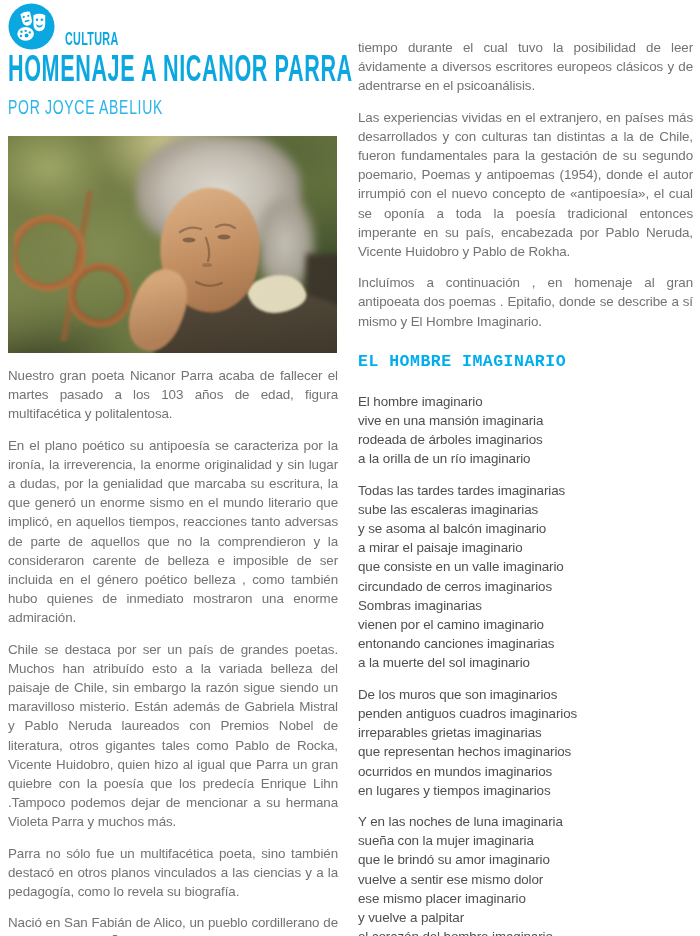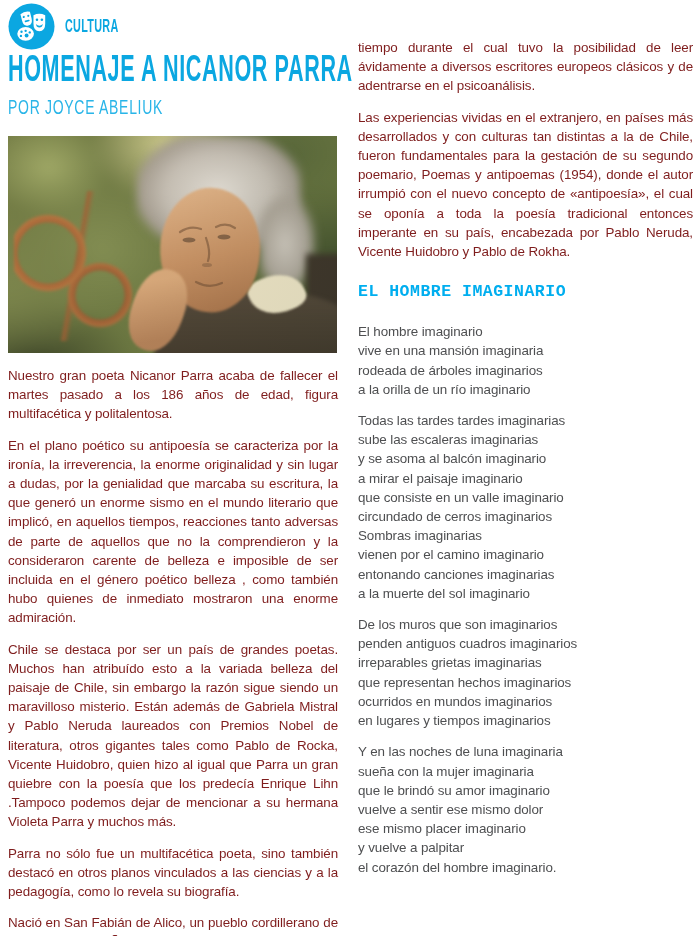--- a/index.html
+++ b/index.html
@@ -4,34 +4,34 @@
 <style>
   html,body{margin:0;padding:0;background:#ffffff;}
   body{width:700px;height:936px;overflow:hidden;}
   .page{position:relative;width:700px;height:936px;background:#fff;
         font-family:"Liberation Sans",sans-serif;}
   .col{position:absolute;top:0;}
   .col-left{left:8px;width:330px;}
   .col-right{left:358px;top:38px;width:335px;}
 
   
-  .section-header{display:flex;align-items:center;gap:10px;margin-top:3px;height:47px;}
+  .section-header{display:flex;align-items:flex-end;gap:10px;margin-top:3px;height:47px;}
   .section-icon{width:47px;height:47px;flex:0 0 auto;}
   .section-icon svg{display:block;width:47px;height:47px;}
   .section-label{font-size:18px;font-weight:bold;color:#0ba7e1;letter-spacing:.5px;
         display:inline-block;transform:scaleX(.6);transform-origin:0 50%;white-space:nowrap;}
 
   .title{margin:5px 0 0;font-size:36px;line-height:28px;font-weight:bold;color:#0ba7e1;
         letter-spacing:1px;display:block;transform:scaleX(.6);transform-origin:0 0;white-space:nowrap;}
   .byline{margin-top:16px;font-size:20px;line-height:16px;font-weight:400;color:#29b5e8;
         letter-spacing:1px;display:block;transform:scaleX(.7);transform-origin:0 0;white-space:nowrap;}
 
   
   p.body{margin:0 0 12px;font-size:13.4px;line-height:19.2px;text-align:justify;
-        color:#7f1d1d;letter-spacing:-.1px;}
+        color:#737373;letter-spacing:-.1px;}
   .col-right p.body:first-child{margin-top:0;}
 
   
   .poem-title{margin:22px 0 21px;font-family:"Liberation Mono","DejaVu Sans Mono",monospace;
         font-size:16.5px;line-height:18px;font-weight:bold;color:#00aeef;letter-spacing:.5px;}
   .stanza{margin:0 0 12px;font-size:13.4px;line-height:19.2px;color:#4e4f51;
         letter-spacing:-.1px;white-space:pre-line;}
   .stanza:last-child{margin-bottom:0;}
 
   
@@ -129,31 +129,32 @@
         <g fill="#3a2a20" opacity=".5">
           <ellipse cx="29" cy="52" rx="6.5" ry="2.6"></ellipse>
           <ellipse cx="64" cy="49" rx="6.5" ry="2.6"></ellipse>
           <ellipse cx="47" cy="77" rx="5" ry="2" opacity=".5"></ellipse>
         </g>
       </svg>
       <div class="ph-tint"></div>
     </div>
 
     <div style="margin-top:13px;">
-      <p class="body">Nuestro gran poeta Nicanor Parra acaba de fallecer el martes pasado a los 186 años de edad, figura multifacética y politalentosa.</p>
+      <p class="body">Nuestro gran poeta Nicanor Parra acaba de fallecer el martes pasado a los 103 años de edad, figura multifacética y politalentosa.</p>
       <p class="body">En el plano poético su antipoesía se caracteriza por la ironía, la irreverencia, la enorme originalidad y sin lugar a dudas, por la genialidad que marcaba su escritura, la que generó un enorme sismo en el mundo literario que implicó, en aquellos tiempos, reacciones tanto adversas de parte de aquellos que no la comprendieron y la consideraron carente de belleza e imposible de ser incluida en el género poético belleza , como también hubo quienes de inmediato mostraron una  enorme admiración.</p>
       <p class="body">Chile se destaca por ser un país de grandes poetas. Muchos han atribuído esto a la variada belleza del paisaje de Chile, sin embargo la razón sigue siendo un  maravilloso misterio. Están además de  Gabriela Mistral y Pablo Neruda laureados con Premios Nobel de literatura,  otros gigantes tales como Pablo de Rocka, Vicente  Huidobro, quien hizo al igual que Parra un gran quiebre con la poesía que los predecía Enrique Lihn .Tampoco podemos dejar de mencionar a su hermana Violeta Parra y muchos más.</p>
       <p class="body">Parra no sólo fue un multifacética poeta, sino también destacó en otros planos vinculados a las ciencias y a la pedagogía, como lo revela su biografía.</p>
       <p class="body">Nació en San Fabián de Alico, un pueblo cordillerano de la provincia de Ñuble, en el seno de una modesta familia, cuya descendencia destacó en el plano musical y artístico y lo estimuló desde pequeño en el arte popular. Fue el primero</p>
     </div>
   </div>
 
   <div class="col col-right">
     <p class="body">tiempo durante el cual tuvo la posibilidad de leer ávidamente a diversos escritores europeos clásicos y de adentrarse en el psicoanálisis.</p>
     <p class="body">Las experiencias vividas en el extranjero, en países más desarrollados y con culturas tan distintas a la de Chile, fueron fundamentales para la gestación de su segundo poemario, Poemas y antipoemas (1954), donde el autor irrumpió con el nuevo concepto de «antipoesía», el cual se oponía a toda la poesía tradicional entonces imperante en su país, encabezada por Pablo Neruda, Vicente Huidobro y Pablo de Rokha.</p>
+    <p class="body">Incluímos a continuación ,  en homenaje al gran antipoeata dos poemas . Epitafio, donde se describe a sí mismo y El Hombre Imaginario.</p>
 
     <h2 class="poem-title">EL HOMBRE IMAGINARIO</h2>
 
     <div class="stanza">El hombre imaginario
 vive en una mansión imaginaria
 rodeada de árboles imaginarios
 a la orilla de un río imaginario</div>
     <div class="stanza">Todas las tardes tardes imaginarias
 sube las escaleras imaginarias
 y se asoma al balcón imaginario

